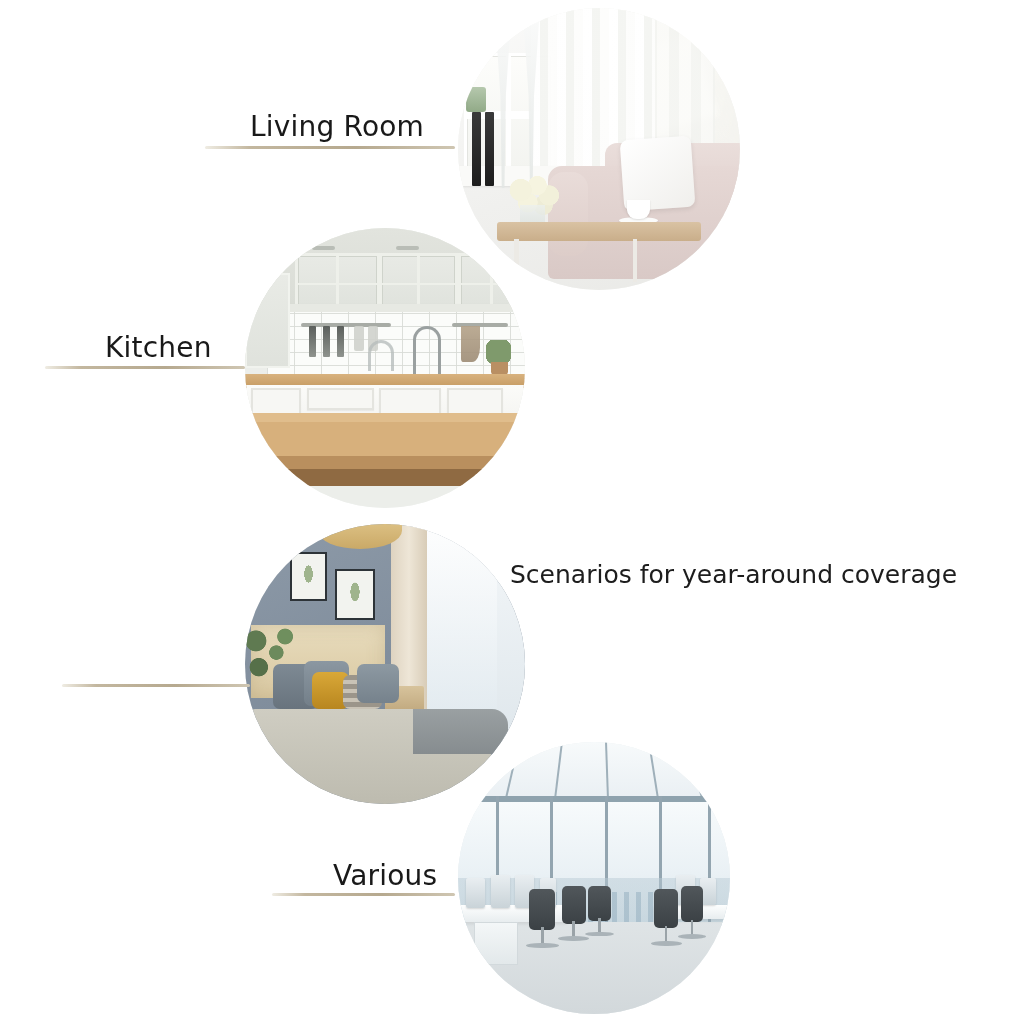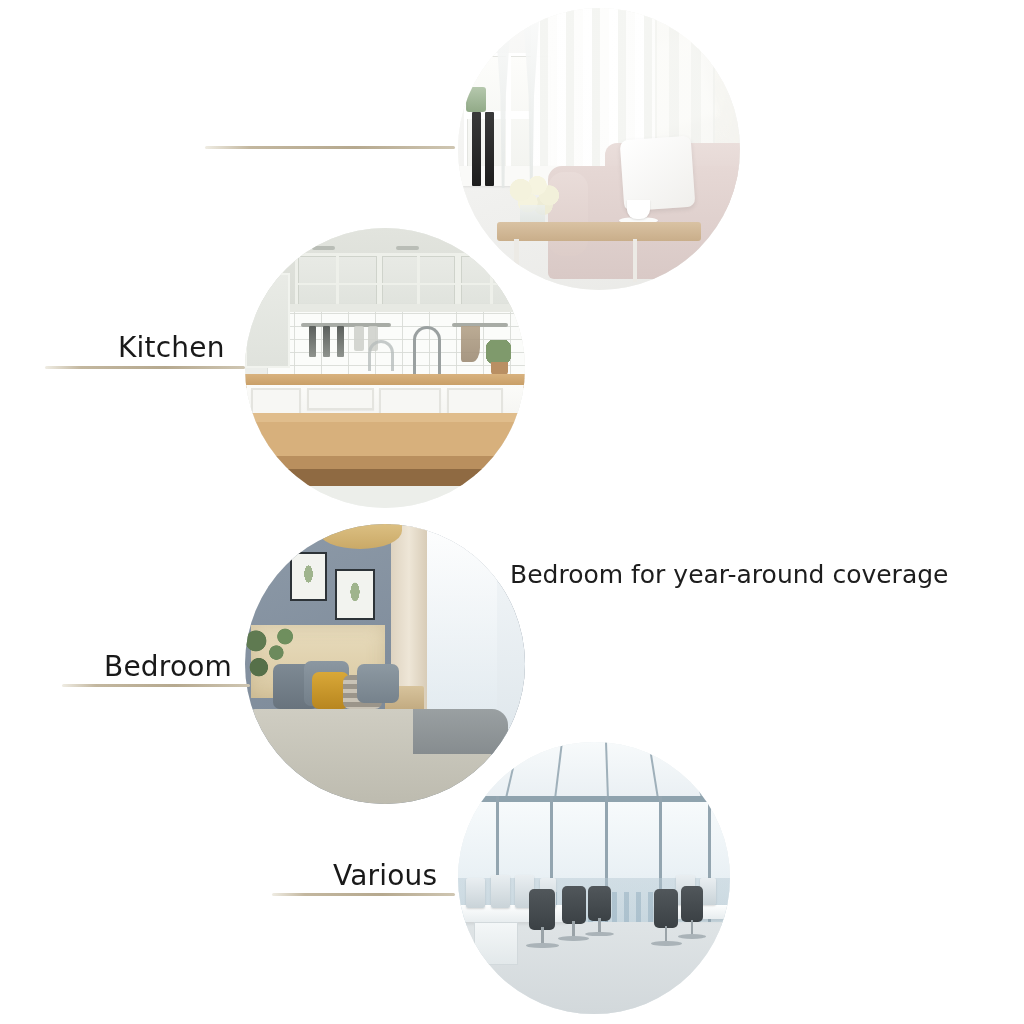--- a/index.html
+++ b/index.html
@@ -240,20 +240,21 @@
       <div class="lr-books"></div>
       <div class="lr-saucer"></div>
       <div class="lr-cup"></div>
       <div class="lr-table"></div>
       <div class="lr-table-leg" style="left:20%;"></div>
       <div class="lr-table-leg" style="left:62%;"></div>
     </div>
   </div>
 
   <div class="rule" style="left:205px;top:146px;width:250px;"></div>
+  <div class="label" style="left:250px;top:110px;">Living Room</div>
 
   <div class="scene" style="left:245px;top:228px;width:280px;height:280px;">
     <div class="art">
       <div class="k-bg"></div>
       <div class="k-upper"></div>
       <div class="k-glass-cab" style="left:18%;width:28%;"></div>
       <div class="k-glass-cab" style="left:48%;width:26%;"></div>
       <div class="k-glass-cab" style="left:76%;width:22%;"></div>
       <div class="k-handle" style="left:24%;top:6.5%;width:8%;"></div>
       <div class="k-handle" style="left:54%;top:6.5%;width:8%;"></div>
@@ -282,21 +283,21 @@
       <div class="k-drawer" style="left:48%;top:57%;width:22%;height:17%;"></div>
       <div class="k-drawer" style="left:72%;top:57%;width:20%;height:17%;"></div>
       <div class="k-drawer" style="left:2%;top:57%;width:18%;height:17%;"></div>
       <div class="k-kettle"></div>
       <div class="k-island"></div>
       <div class="k-island-edge"></div>
     </div>
   </div>
 
   <div class="rule" style="left:45px;top:366px;width:200px;"></div>
-  <div class="label" style="left:118px;top:331px;">Kitchen</div>
+  <div class="label" style="left:105px;top:331px;">Kitchen</div>
 
   <div class="scene" style="left:245px;top:524px;width:280px;height:280px;">
     <div class="art">
       <div class="b-wall"></div>
       <div class="b-window"></div>
       <div class="b-sheer"></div>
       <div class="b-curtain"></div>
       <div class="b-lamp"></div>
       <div class="b-frame" style="left:16%;top:10%;width:12%;height:16%;">
           <span class="leaf"></span>
@@ -311,21 +312,20 @@
       <div class="b-pillow" style="left:21%;top:49%;width:16%;height:16%;background:linear-gradient(180deg,#8b97a1,#737f89);"></div>
       <div class="b-pillow" style="left:24%;top:53%;width:13%;height:13%;background:linear-gradient(180deg,#d9a838,#b8861f);"></div>
       <div class="b-pillow" style="left:35%;top:54%;width:14%;height:12%;background:repeating-linear-gradient(180deg,#9b958a 0 5px,#c9c3b6 5px 9px);"></div>
       <div class="b-pillow" style="left:40%;top:50%;width:15%;height:14%;background:linear-gradient(180deg,#8d99a2,#76828c);"></div>
       <div class="b-bed"></div>
       <div class="b-blanket"></div>
     </div>
   </div>
 
   <div class="rule" style="left:62px;top:684px;width:188px;"></div>
-  <div class="label" style="left:104px;top:650px;">Bedroom</div>
 
   <div class="scene" style="left:458px;top:742px;width:272px;height:272px;">
     <div class="art">
       <div class="o-bg"></div>
       <div class="o-ceiling"></div>
       <div class="o-beam" style="left:22%;transform:rotate(13deg);"></div>
       <div class="o-beam" style="left:38%;transform:rotate(7deg);"></div>
       <div class="o-beam" style="left:54%;transform:rotate(-2deg);"></div>
       <div class="o-beam" style="left:70%;transform:rotate(-9deg);"></div>
       <div class="o-beam" style="left:84%;transform:rotate(-15deg);"></div>
@@ -374,15 +374,15 @@
           <span class="bk"></span>
           <span class="st"></span>
           <span class="bs"></span>
         </div>
     </div>
   </div>
 
   <div class="rule" style="left:272px;top:893px;width:183px;"></div>
   <div class="label" style="left:333px;top:859px;">Various</div>
 
-  <div class="subhead">Bedroom for year-around coverage</div>
+  <div class="subhead">Scenarios for year-around coverage</div>
 
 </div>
 
 </body></html>

